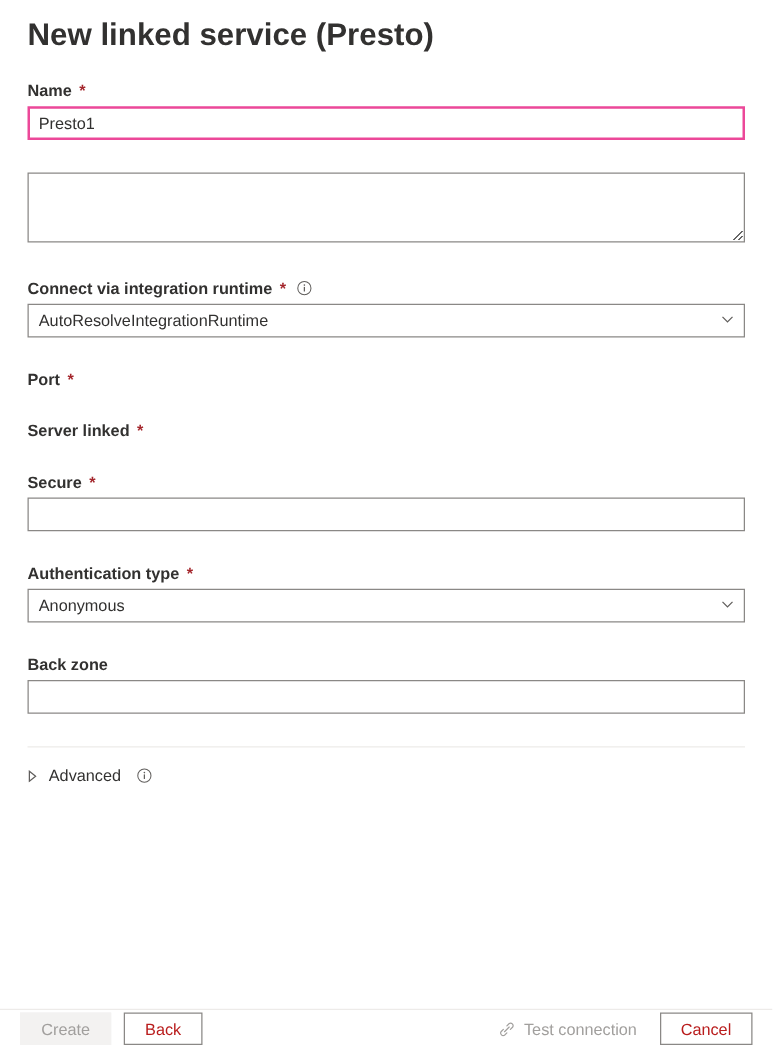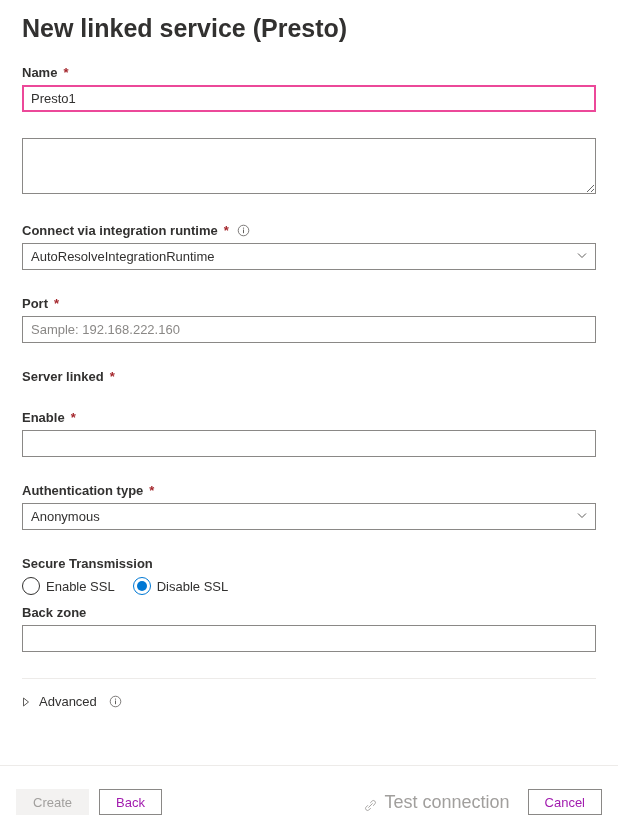--- a/index.html
+++ b/index.html
@@ -155,53 +155,53 @@
     .caret-right {
       color: #605e5c;
       display: inline-flex;
     }
     .footer {
       position: absolute;
       bottom: 0;
       left: 0;
       right: 0;
       border-top: 1px solid #edebe9;
-      padding: 23px 16px;
+      padding: 2px 16px;
       display: flex;
       align-items: center;
       gap: 10px;
       background: #fff;
     }
     .spacer {
       flex: 1;
     }
     .btn {
       height: 26px;
       padding: 0 16px;
       font-size: 13px;
       border: 1px solid #8a8886;
       background: #ffffff;
       cursor: pointer;
       display: inline-flex;
       align-items: center;
       justify-content: center;
-      color: #a21caf;
+      color: #b91c1c;
     }
     .btn.disabled {
       background: #f3f2f1;
       border: 1px solid #f3f2f1;
       color: #a19f9d;
       cursor: default;
     }
     .test-conn {
       display: inline-flex;
       align-items: flex-end;
       gap: 6px;
       color: #a19f9d;
-      font-size: 18px;
+      font-size: 13px;
       cursor: default;
       padding: 0 8px;
     }
     .link-icon {
       display: inline-flex;
     }
     .tight {
       margin-bottom: 10px;
     }
   </style>
@@ -245,33 +245,32 @@
           </svg>
       </span>
     </div>
   </div>
 
   <div class="field">
     <div class="field-label">
       <span>Port</span>
         <span class="required">*</span>
     </div>
-    <input class="text-input" type="text" placeholder="Sample: 192.168.222.160" style="">
   </div>
 
   <div class="field">
     <div class="field-label">
       <span>Server linked</span>
         <span class="required">*</span>
     </div>
   </div>
 
   <div class="field">
     <div class="field-label">
-      <span>Enable</span>
+      <span>Secure</span>
         <span class="required">*</span>
     </div>
     <input class="text-input" type="text" style="">
   </div>
 
   <div class="field">
   </div>
 
   <div class="field">
     <div class="field-label">
@@ -283,37 +282,20 @@
         <span>Anonymous</span>
       </div>
       <span class="select-caret">
         <svg width="12" height="12" viewBox="0 0 12 12">
             <path d="M2 4 L6 8 L10 4" stroke="#605e5c" stroke-width="1" fill="none"></path>
           </svg>
       </span>
     </div>
   </div>
 
-  <div class="field tight">
-    <div class="field-label">
-      <span>Secure Transmission</span>
-    </div>
-    <div class="radio-row">
-      <div class="radio-item">
-        <span class="radio-circle"></span>
-        <span>Enable SSL</span>
-      </div>
-      <div class="radio-item">
-        <span class="radio-circle checked">
-            <span class="radio-dot"></span>
-          </span>
-        <span>Disable SSL</span>
-      </div>
-    </div>
-  </div>
 
   <div class="field">
     <div class="field-label">
       <span>Back zone</span>
     </div>
     <input class="text-input" type="text" style="">
   </div>
 
 
   <hr class="divider">

